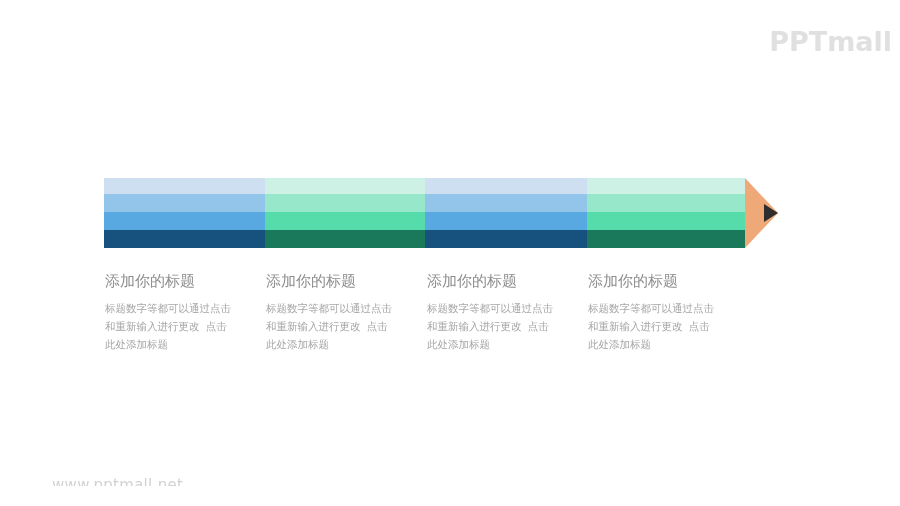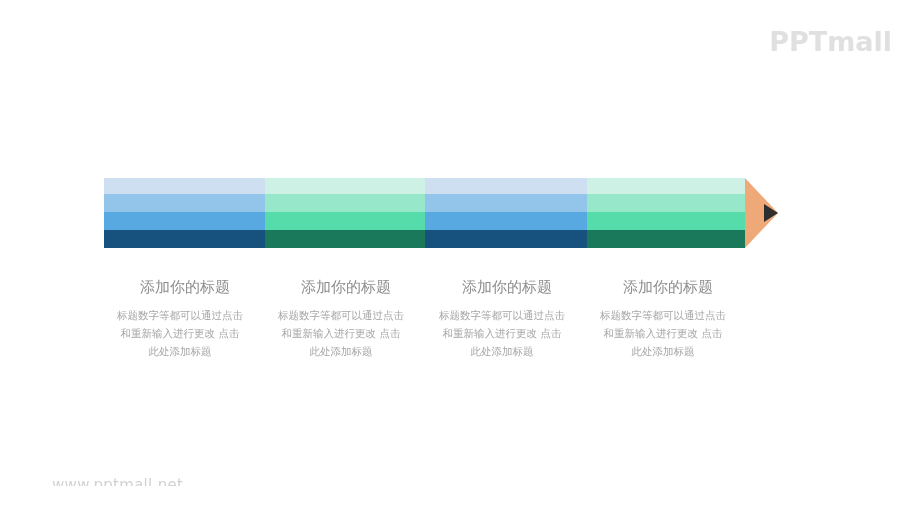--- a/index.html
+++ b/index.html
@@ -15,21 +15,20 @@
     position: relative;
   }
 
   #slide {
     position: absolute;
     left: 0; top: 0;
     width: 900px;
     height: 486px;
     background: #ffffff;
     overflow: hidden;
-    text-align: center;
   }
 
   
   #brand-logo {
     position: absolute;
     left: 772px;
     top: 24px;
     width: 120px;
     height: 34px;
     display: flex;
@@ -98,34 +97,35 @@
   }
   .text-column {
     width: 161px;
     padding-right: 0px;
     box-sizing: border-box;
   }
   .col-title {
     font-size: 15px;
     color: #8d8d8d;
     line-height: 1.25;
-    margin: 6px 0 9px 1px;
+    margin: 0 0 9px 1px;
     white-space: nowrap;
     font-weight: normal;
   }
   .col-body {
     font-size: 10.5px;
     color: #a6a6a6;
     line-height: 1.72;
     margin: 0 0 0 1px;
     max-width: 150px;
   }
   .col-body .line {
     display: block;
     white-space: nowrap;
+    font-family: Liberation Mono, monospace;
   }
 
   
   #footer-url {
     position: absolute;
     left: 52px;
     top: 476px;
     font-size: 15px;
     color: #d2d2d2;
     letter-spacing: 0.3px;

